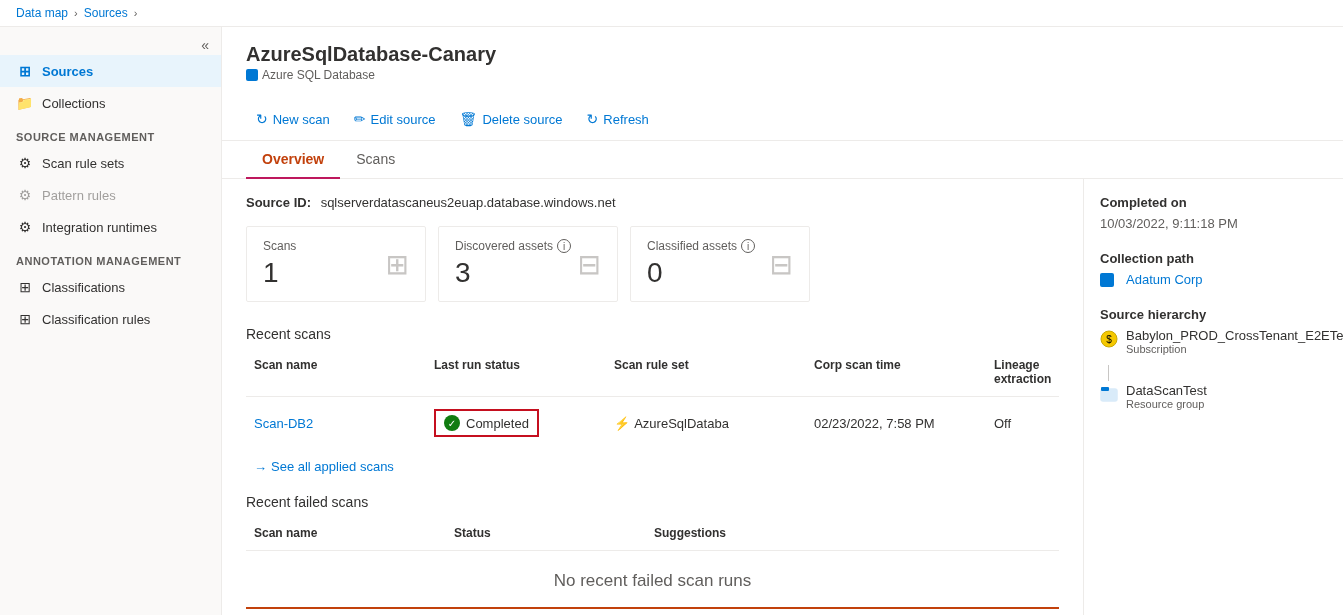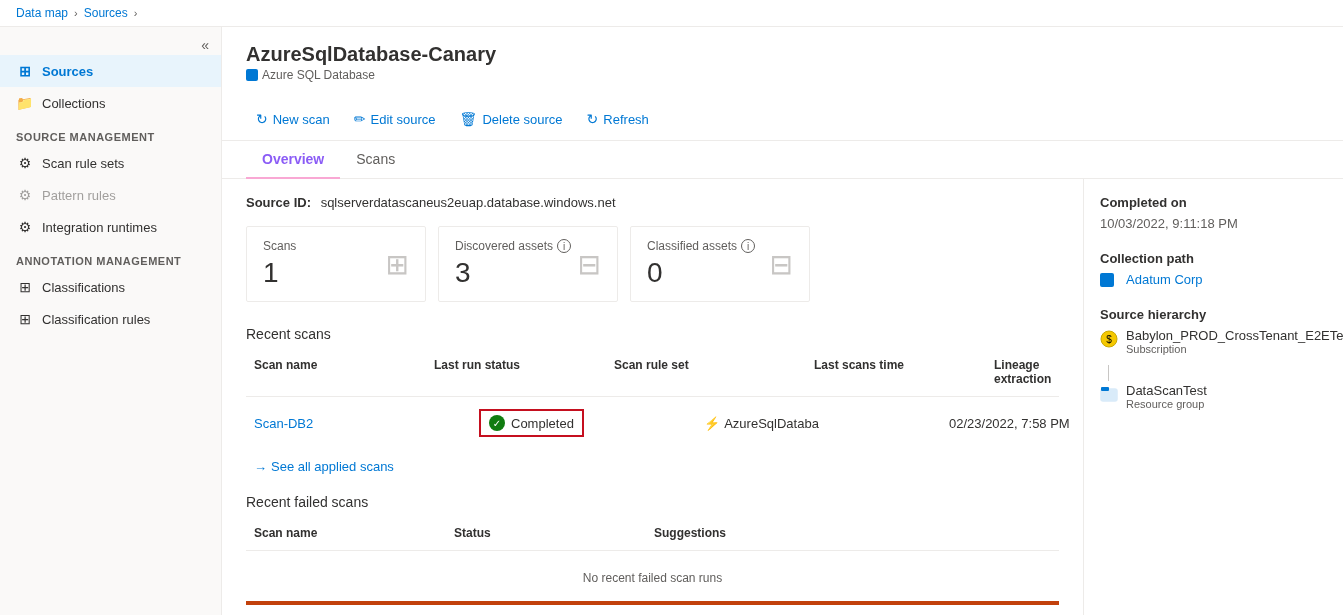--- a/index.html
+++ b/index.html
@@ -137,22 +137,22 @@
     }
     .tab {
       padding: 10px 16px;
       cursor: pointer;
       font-size: 14px;
       color: #605e5c;
       border-bottom: 2px solid transparent;
       margin-bottom: -1px;
     }
     .tab.active {
-      color: #8b5cf6;
-      border-bottom: 2px solid #f9a8d4;
+      color: #c2410c;
+      border-bottom: 2px solid #be185d;
       font-weight: 600;
     }
 
     
     .body-content {
       flex: 1;
       overflow-y: auto;
       display: flex;
       gap: 0;
     }
@@ -244,21 +244,20 @@
       font-size: 12px;
       font-weight: 600;
       color: #323130;
       padding: 4px 8px;
     }
     .table-row {
       display: grid;
       grid-template-columns: 180px 180px 200px 180px 120px;
       padding: 4px 0;
       align-items: center;
-      gap: 45px;
     }
     .table-cell {
       padding: 4px 8px;
       font-size: 13px;
       color: #323130;
     }
     .table-cell.link { color: #0078d4; cursor: pointer; }
     .last-run-cell {
       padding: 4px 8px;
       position: relative;
@@ -299,22 +298,22 @@
       display: grid;
       grid-template-columns: 200px 200px 1fr;
       border-bottom: 1px solid #edebe9;
       padding-bottom: 6px;
       margin-bottom: 4px;
     }
     .no-data-row {
       text-align: center;
       padding: 16px;
       color: #605e5c;
-      font-size: 12px;
-      border-bottom: 4px solid #c2410c;
+      font-size: 17px;
+      border-bottom: 2px solid #c2410c;
     }
 
     
     .right-panel-section { margin-bottom: 20px; }
     .right-panel-label {
       font-size: 13px;
       font-weight: 600;
       color: #323130;
       margin-bottom: 6px;
     }
@@ -483,21 +482,21 @@
             <div class="stat-icon-bg">⊟</div>
           </div>
         </div>
 
         <div>
           <div class="section-title">Recent scans</div>
           <div class="table-header">
             <div class="table-header-cell">Scan name</div>
             <div class="table-header-cell">Last run status</div>
             <div class="table-header-cell">Scan rule set</div>
-            <div class="table-header-cell">Last scans time</div>
+            <div class="table-header-cell">Corp scan time</div>
             <div class="table-header-cell">Lineage extraction</div>
           </div>
           <div class="table-row">
             <div class="table-cell link">Scan-DB2</div>
             <div class="last-run-cell">
               <div class="last-run-highlight">
                 <span class="completed-icon">✓</span>
                 <span>Completed</span>
               </div>
             </div>

